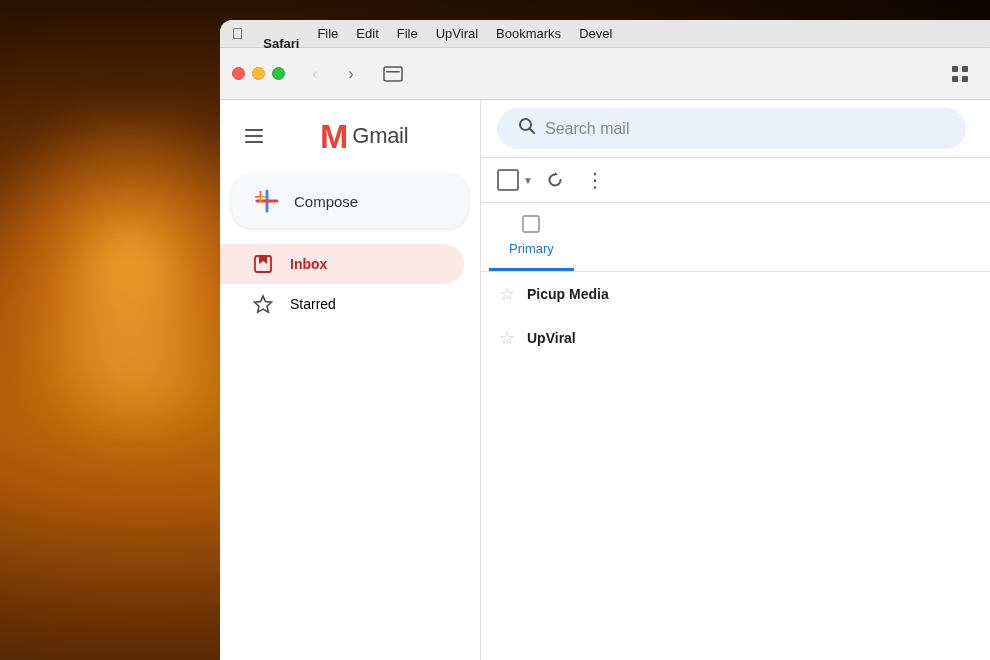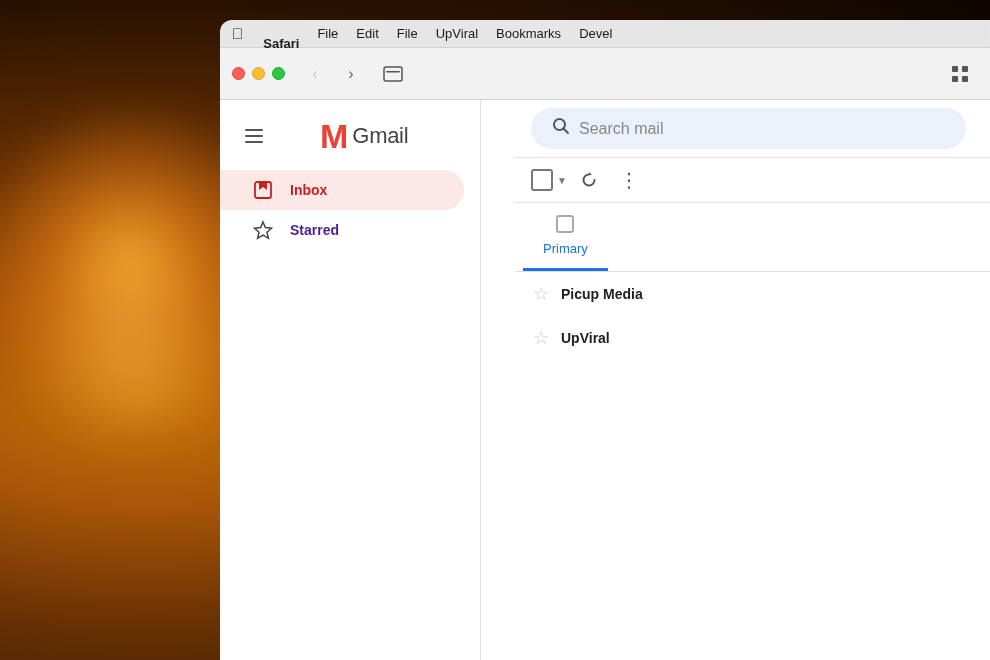--- a/index.html
+++ b/index.html
@@ -260,42 +260,41 @@
       width: 22px;
       height: 22px;
       display: flex;
       align-items: center;
       justify-content: center;
       flex-shrink: 0;
     }
 
     .nav-label {
       font-size: 14px;
-      font-weight: 700;
-      color: #4c1d95;
+      font-weight: 400;
+      color: #000000;
     }
     .nav-item.active .nav-label {
       font-weight: 700;
       color: #c5221f;
     }
 
     
     .inbox-icon-svg {
       color: #c5221f;
     }
 
     
     .gmail-main {
       flex: 1;
       background: #ffffff;
       border-left: 1px solid #e0e0e0;
       display: flex;
       flex-direction: column;
       overflow: hidden;
-      padding-left: 34px;
     }
 
     .gmail-main-toolbar {
       display: flex;
       align-items: center;
       padding: 8px 16px;
       gap: 8px;
       border-bottom: 1px solid #e0e0e0;
     }
 
@@ -516,20 +515,30 @@
 
             </svg>
 
             <span style="font-size:34px; font-weight:800; font-family: Arial, sans-serif; line-height:1;">
               <span style="color:#EA4335">M</span>
             </span>
             <span class="gmail-text">Gmail</span>
           </div>
         </div>
 
+        <button class="compose-btn">
+          <span class="compose-plus" style="position:relative; width:26px; height:26px;">
+            <svg width="26" height="26" viewBox="0 0 26 26" fill="none">
+              <line x1="13" y1="3" x2="13" y2="23" stroke="#4285F4" stroke-width="3" stroke-linecap="round"></line>
+              <line x1="3" y1="13" x2="23" y2="13" stroke="#EA4335" stroke-width="3" stroke-linecap="round"></line>
+
+            </svg>
+          </span>
+          <span>Compose</span>
+        </button>
 
         <div class="nav-item active">
           <div class="nav-icon inbox-icon-svg">
             <svg width="20" height="20" viewBox="0 0 20 20" fill="none">
               <rect x="2" y="2" width="16" height="16" rx="2" stroke="#c5221f" stroke-width="1.8" fill="none"></rect>
               <path d="M6 2v8l4-3 4 3V2" fill="#c5221f"></path>
             </svg>
           </div>
           <span class="nav-label">Inbox</span>
         </div>

